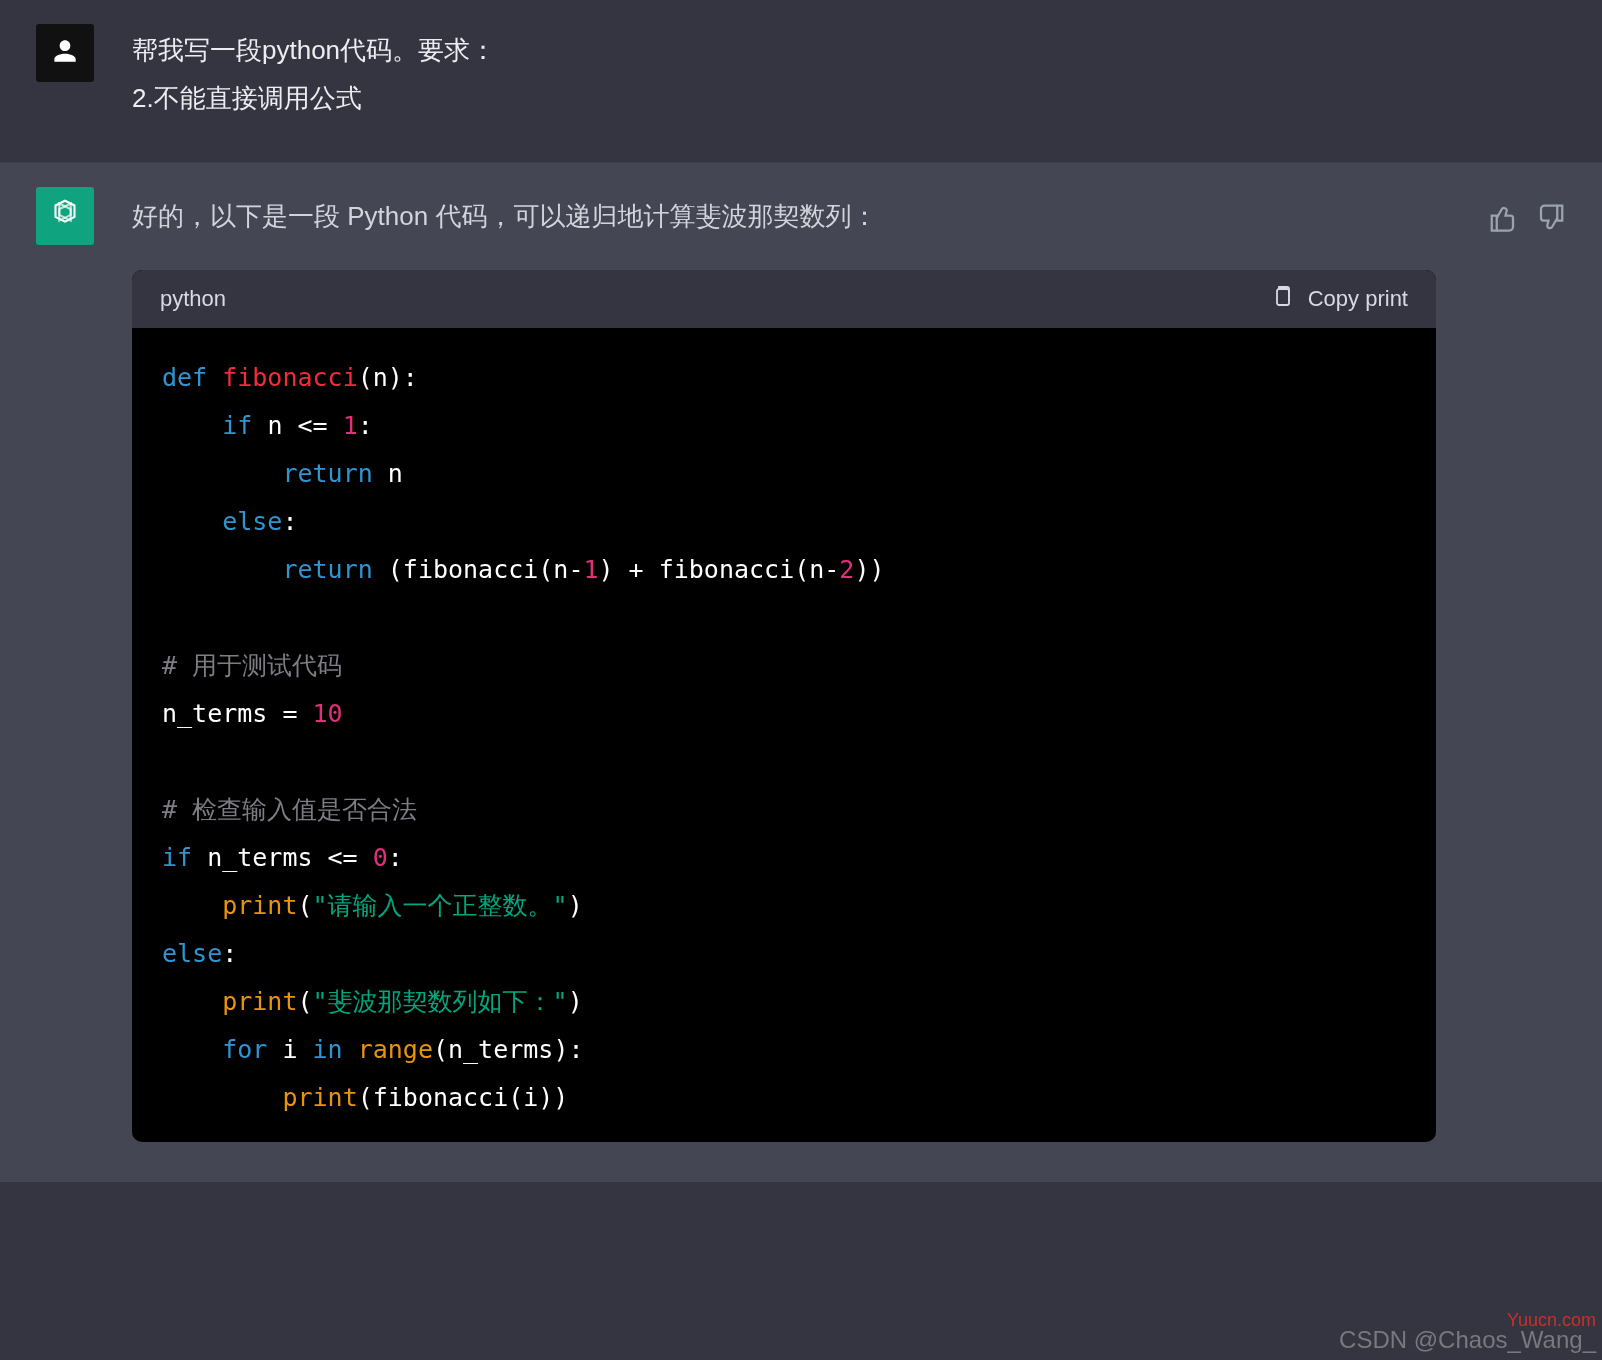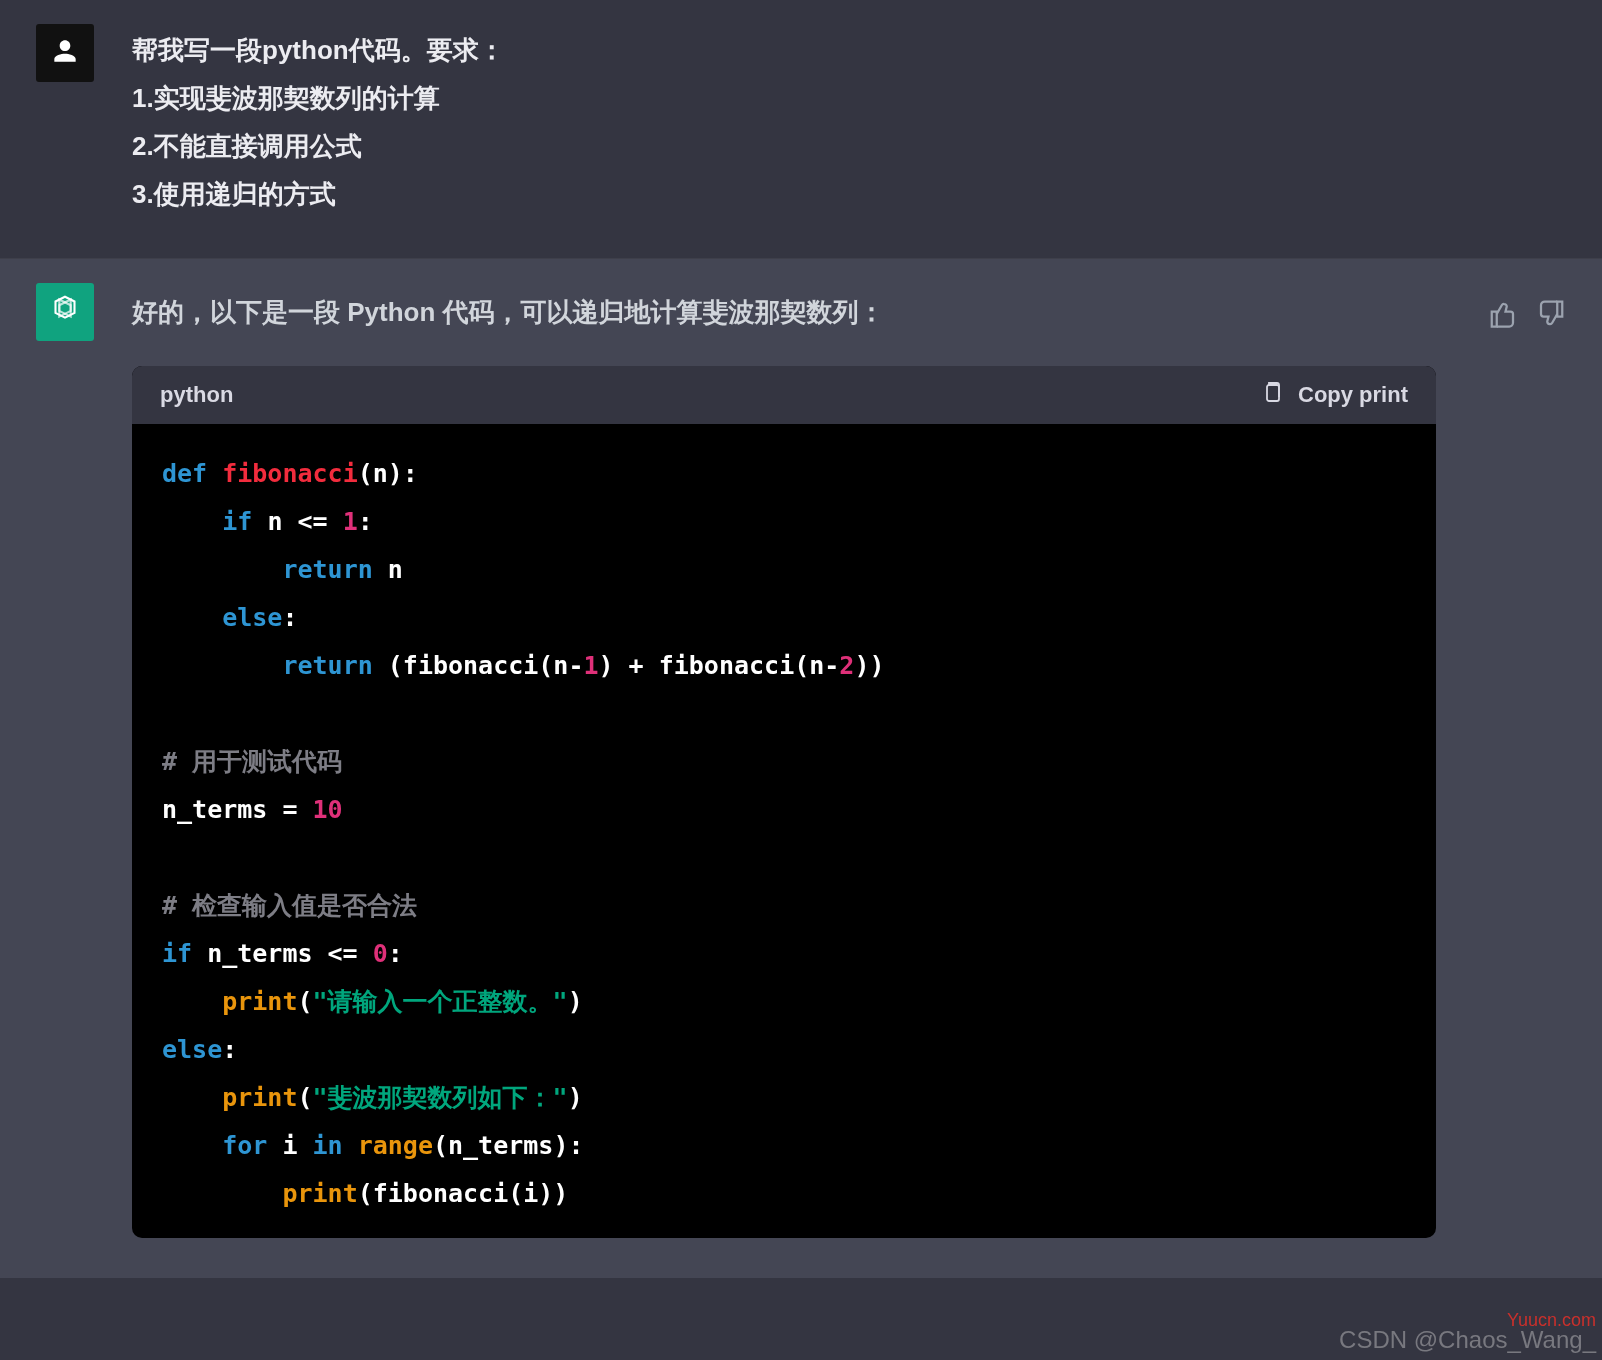--- a/index.html
+++ b/index.html
@@ -12,21 +12,20 @@
   .msg-section { display: flex; padding: 24px 0 40px 0; }
   .msg-user { background: #343541; border-bottom: 1px solid rgba(255,255,255,0.05); }
   .msg-assistant { background: #444654; }
   .msg-inner {
     display: flex;
     width: 100%;
     padding-left: 36px;
     padding-right: 36px;
     gap: 38px;
     align-items: flex-start;
-    font-weight: bold;
   }
   .avatar {
     width: 58px; height: 58px;
     flex: 0 0 58px;
     display: flex; align-items: center; justify-content: center;
     border-radius: 3px;
   }
   .avatar-user { background: #111111; color: #fff; }
   .avatar-assistant { background: #10A37F; color: #fff; }
   .avatar svg { width: 32px; height: 32px; }
@@ -105,23 +104,21 @@
     <div class="avatar avatar-user">
       <span>
         <svg viewBox="0 0 24 24" fill="currentColor">
             <path d="M12 12c2.2 0 4-1.8 4-4s-1.8-4-4-4-4 1.8-4 4 1.8 4 4 4zm0 2c-2.7 0-8 1.3-8 4v2h16v-2c0-2.7-5.3-4-8-4z"></path>
           </svg>
       </span>
     </div>
     <div class="msg-body">
       <div class="prompt-text">
         <div>帮我写一段python代码。要求：</div>
-        <div>1.实现斐波那契数列的计算</div>
         <div>2.不能直接调用公式</div>
-        <div>3.使用递归的方式</div>
       </div>
     </div>
   </div>
 </div>
 
 <div class="msg-section msg-assistant">
   <div class="msg-inner">
     <div class="avatar avatar-assistant">
       <span>
         <svg viewBox="0 0 40 40" fill="none" stroke="currentColor" stroke-width="2.2">

